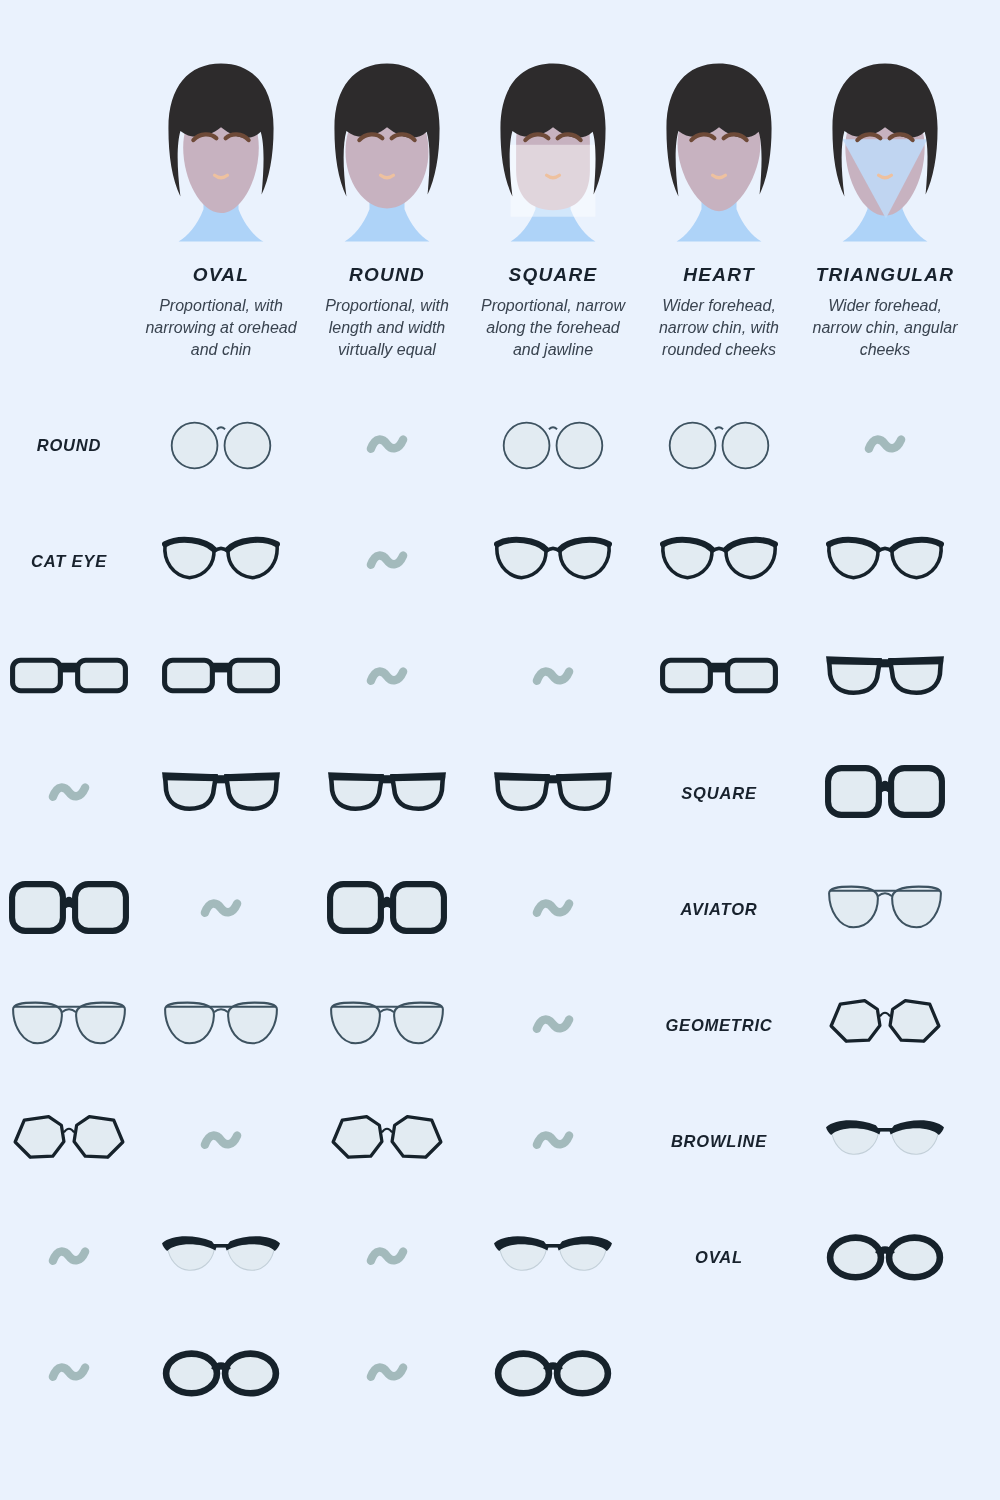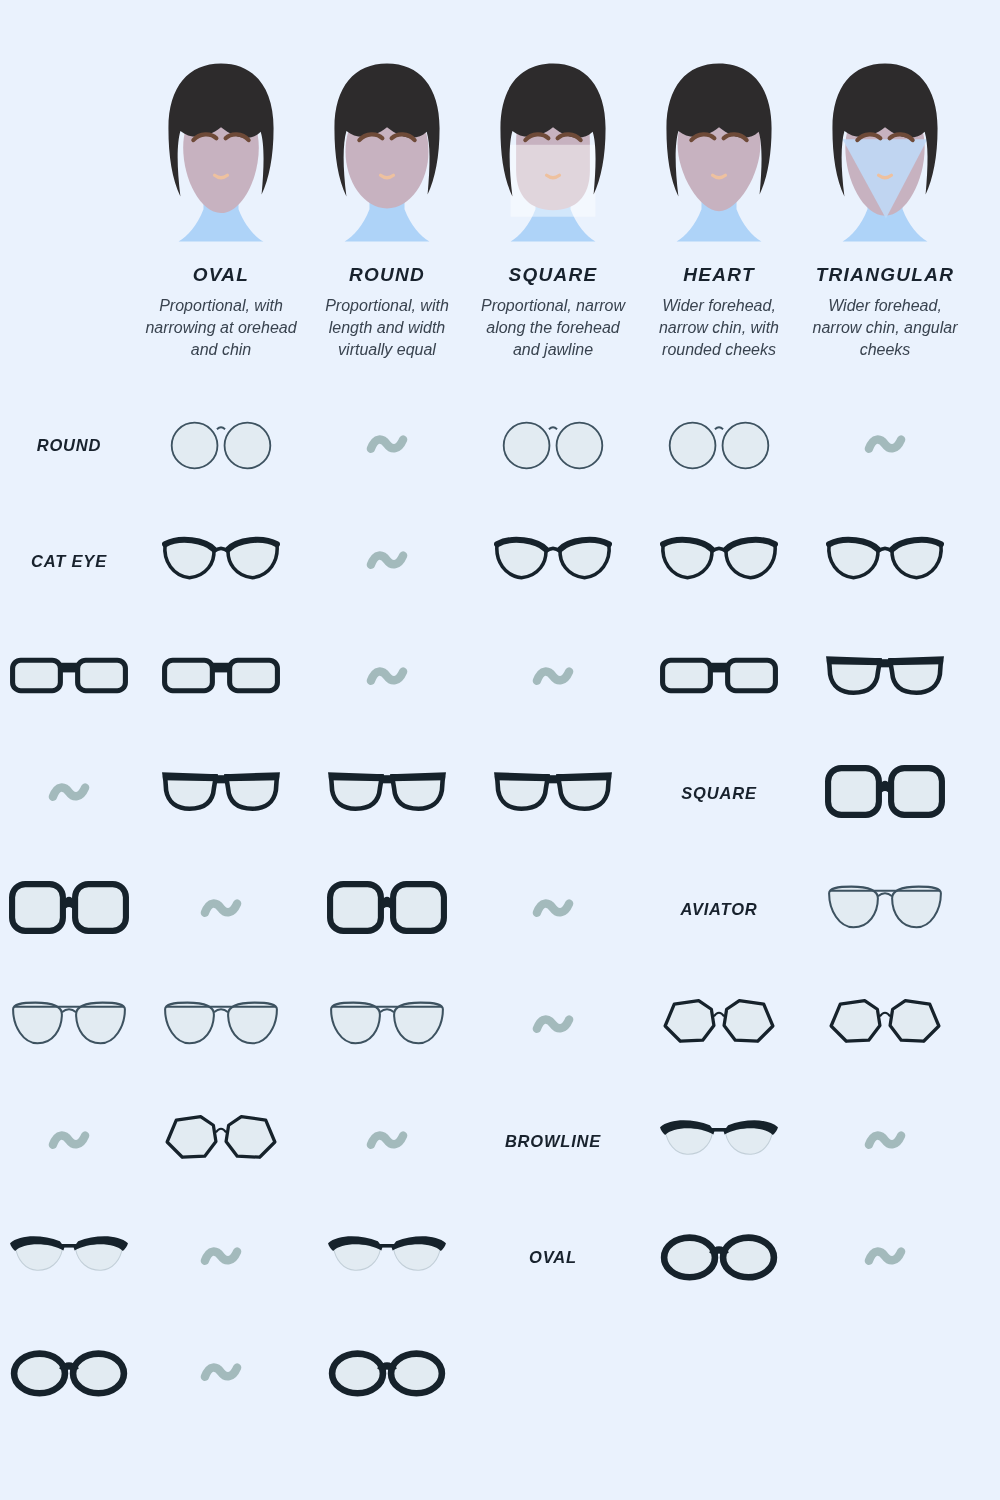--- a/index.html
+++ b/index.html
@@ -323,20 +323,21 @@
     <path d="M115 14 C115 9 107 7.5 93 7.5 C75 7.5 67 11 67 19 C67 34 76 47.5 91 47.5 C105 47.5 115 31 115 14 Z" fill="#e2ebf2" stroke="#3d5260" stroke-width="2"></path>
     <path d="M6 11.5 L114 11.5" stroke="#3d5260" stroke-width="2"></path>
     <path d="M53 17 Q60 11 67 17" fill="none" stroke="#3d5260" stroke-width="2"></path>
           </svg></div>
       </div>
       <div class="cell">
         <div><svg class="tilde" viewBox="0 0 60 48" aria-hidden="true">
   <path d="M9 31 C15 15 24 17 30 25 C36 33 45 33 51 19" fill="none" stroke="#a3babc" stroke-width="11" stroke-linecap="round"></path>
 </svg></div>
       </div>
+      <div class="row-label">GEOMETRIC</div>
       <div class="cell">
         <div><svg class="glasses" viewBox="0 0 120 56" aria-hidden="true">
     <path d="M16 9 L40 5.5 L52.5 14 L55 30 L44 44.5 L22 45.5 L7 30.5 Z" fill="#e2ebf2" stroke="#16222b" stroke-width="3.2" stroke-linejoin="round"></path>
     <path d="M104 9 L80 5.5 L67.5 14 L65 30 L76 44.5 L98 45.5 L113 30.5 Z" fill="#e2ebf2" stroke="#16222b" stroke-width="3.2" stroke-linejoin="round"></path>
     <path d="M55 21 Q60 14 65 21" fill="none" stroke="#16222b" stroke-width="2"></path>
           </svg></div>
       </div>
       <div class="cell">
         <div><svg class="glasses" viewBox="0 0 120 56" aria-hidden="true">
     <path d="M16 9 L40 5.5 L52.5 14 L55 30 L44 44.5 L22 45.5 L7 30.5 Z" fill="#e2ebf2" stroke="#16222b" stroke-width="3.2" stroke-linejoin="round"></path>

